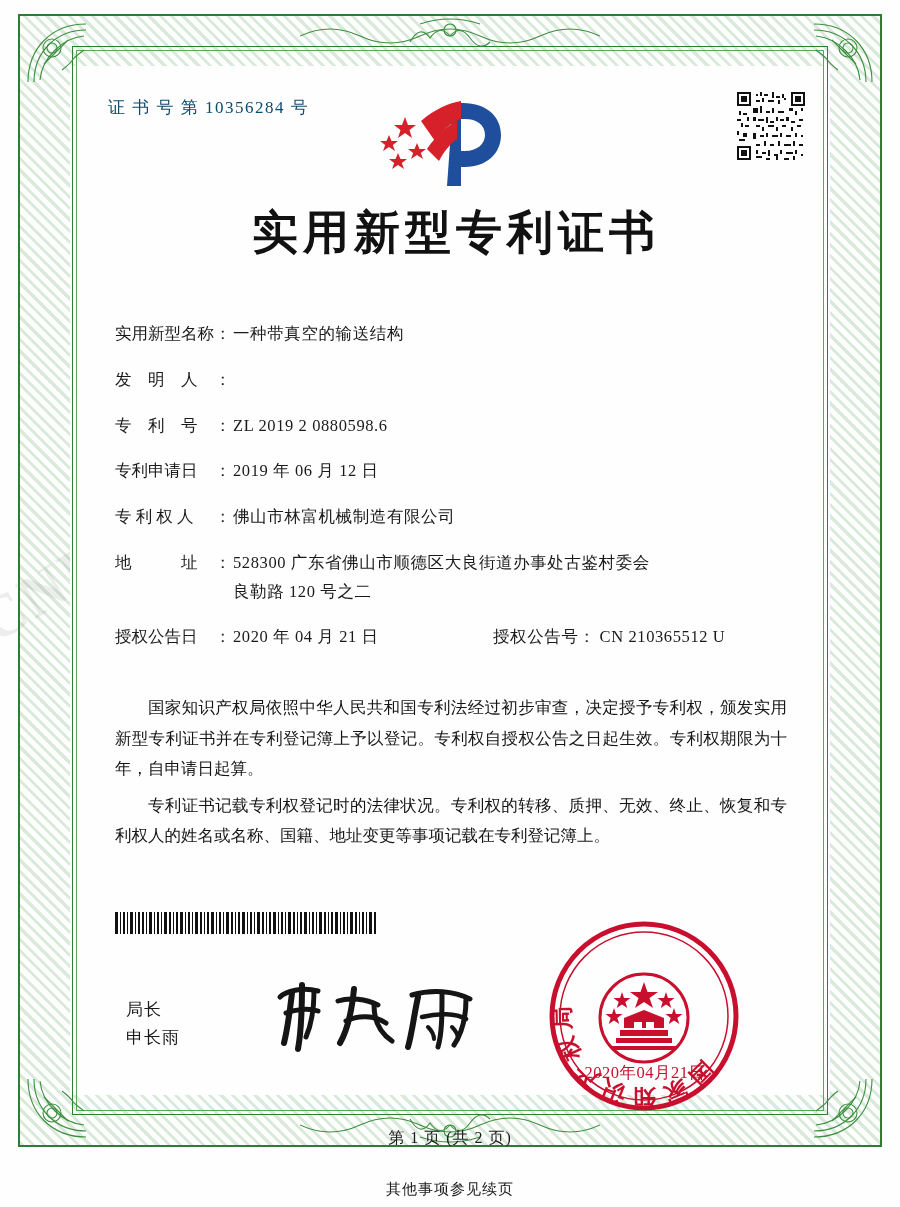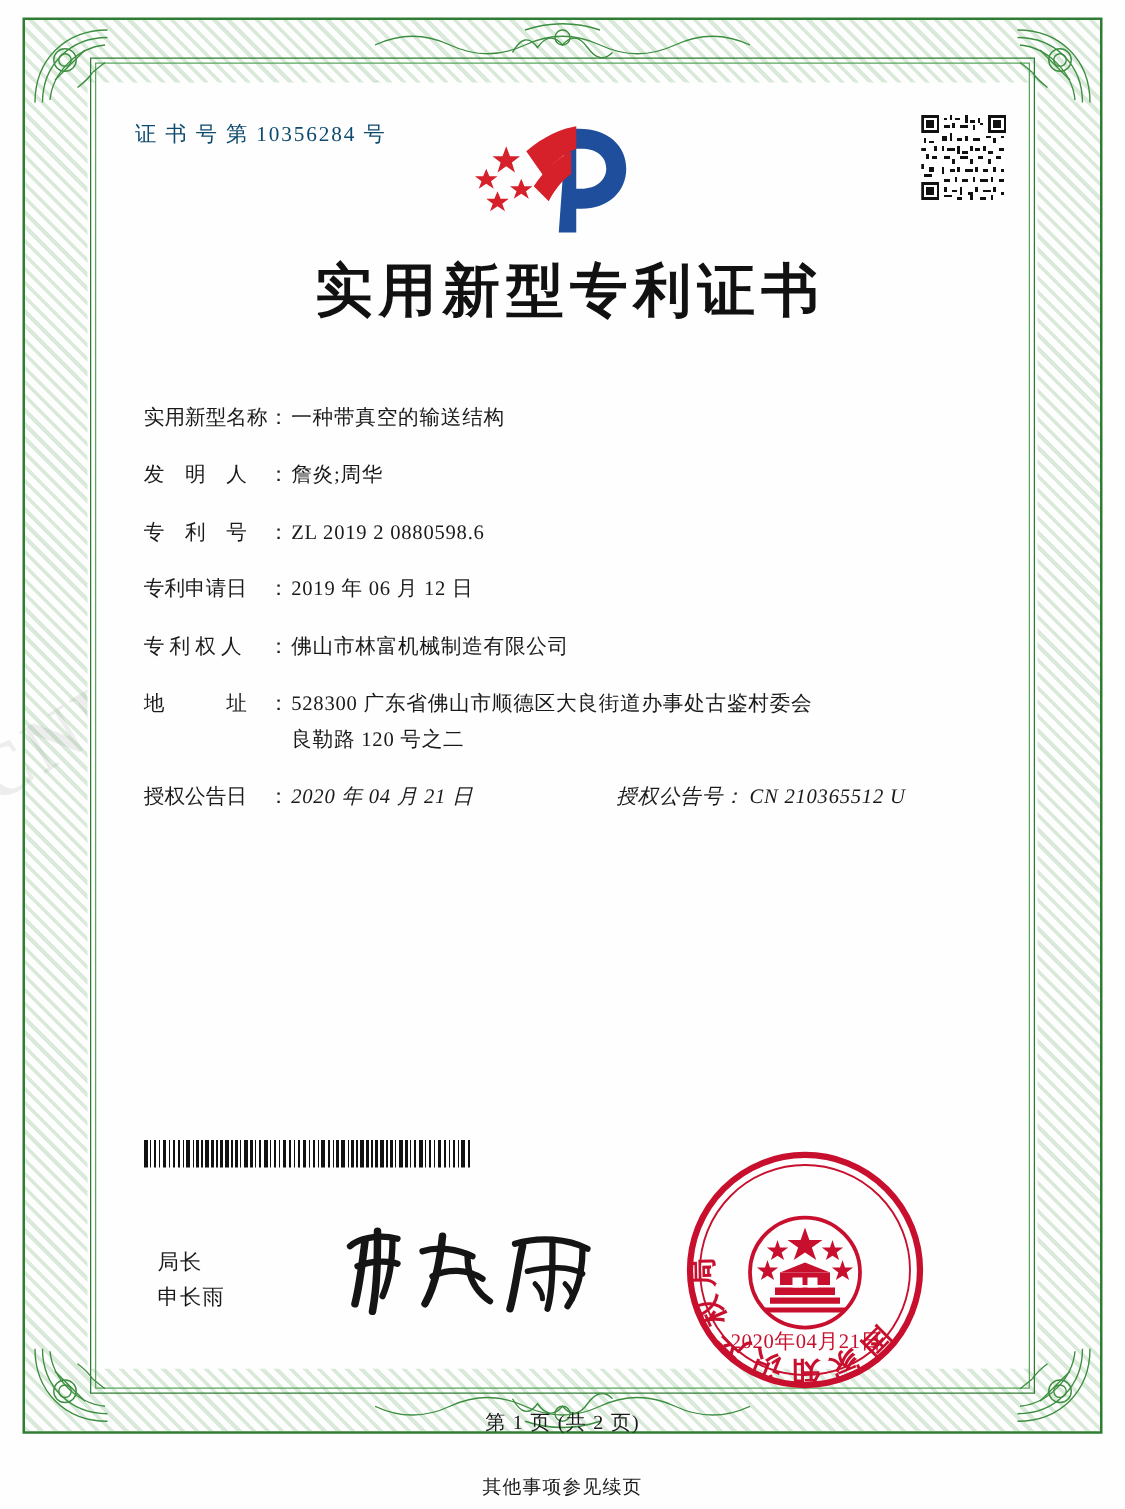--- a/index.html
+++ b/index.html
@@ -170,21 +170,21 @@
   }
   .fcolon { margin: 0 2px 0 0; }
   .fvalue {
     flex: 1;
     letter-spacing: 0.6px;
   }
   .fvalue .sub {
     display: block;
     margin-top: 4px;
   }
-  .frow.inline2 .fvalue { display: flex; font-style: italic; }
+  .frow.inline2 .fvalue { display: flex; }
   .pub-date-val { width: 260px; }
   .pub-no-label { white-space: nowrap; margin-right: 4px; }
 
   
   .paras {
     position: absolute;
     left: 115px;
     top: 693px;
     width: 672px;
     font-size: 16.5px;
@@ -474,21 +474,20 @@
         <span class="fcolon">：</span>
       </div>
       <div class="fvalue">一种带真空的输送结构</div>
     </div>
 
     <div class="frow">
       <div class="flabel">
         <span>发　明　人</span>
         <span class="fcolon">：</span>
       </div>
-      <div class="fvalue">詹炎;周华</div>
     </div>
 
     <div class="frow">
       <div class="flabel">
         <span>专　利　号</span>
         <span class="fcolon">：</span>
       </div>
       <div class="fvalue">ZL 2019 2 0880598.6</div>
     </div>
 
@@ -526,20 +525,24 @@
       </div>
       <div class="fvalue">
         <span class="pub-date-val">2020 年 04 月 21 日</span>
         <span class="pub-no-label">授权公告号：</span>
         <span>CN 210365512 U</span>
       </div>
     </div>
 
   </div>
 
+  <div class="paras">
+    <p>国家知识产权局依照中华人民共和国专利法经过初步审查，决定授予专利权，颁发实用新型专利证书并在专利登记簿上予以登记。专利权自授权公告之日起生效。专利权期限为十年，自申请日起算。</p>
+    <p>专利证书记载专利权登记时的法律状况。专利权的转移、质押、无效、终止、恢复和专利权人的姓名或名称、国籍、地址变更等事项记载在专利登记簿上。</p>
+  </div>
 
   <div class="barcode">
     <svg width="262" height="22" viewBox="0 0 262 22" shape-rendering="crispEdges">
       <rect width="262" height="22" fill="#ffffff"></rect>
       <g fill="#111">
         <rect x="0" y="0" width="3" height="22"></rect>
           <rect x="5" y="0" width="1" height="22"></rect>
         <rect x="8" y="0" width="2" height="22"></rect>
           <rect x="12" y="0" width="1" height="22"></rect>
         <rect x="15" y="0" width="3" height="22"></rect>

